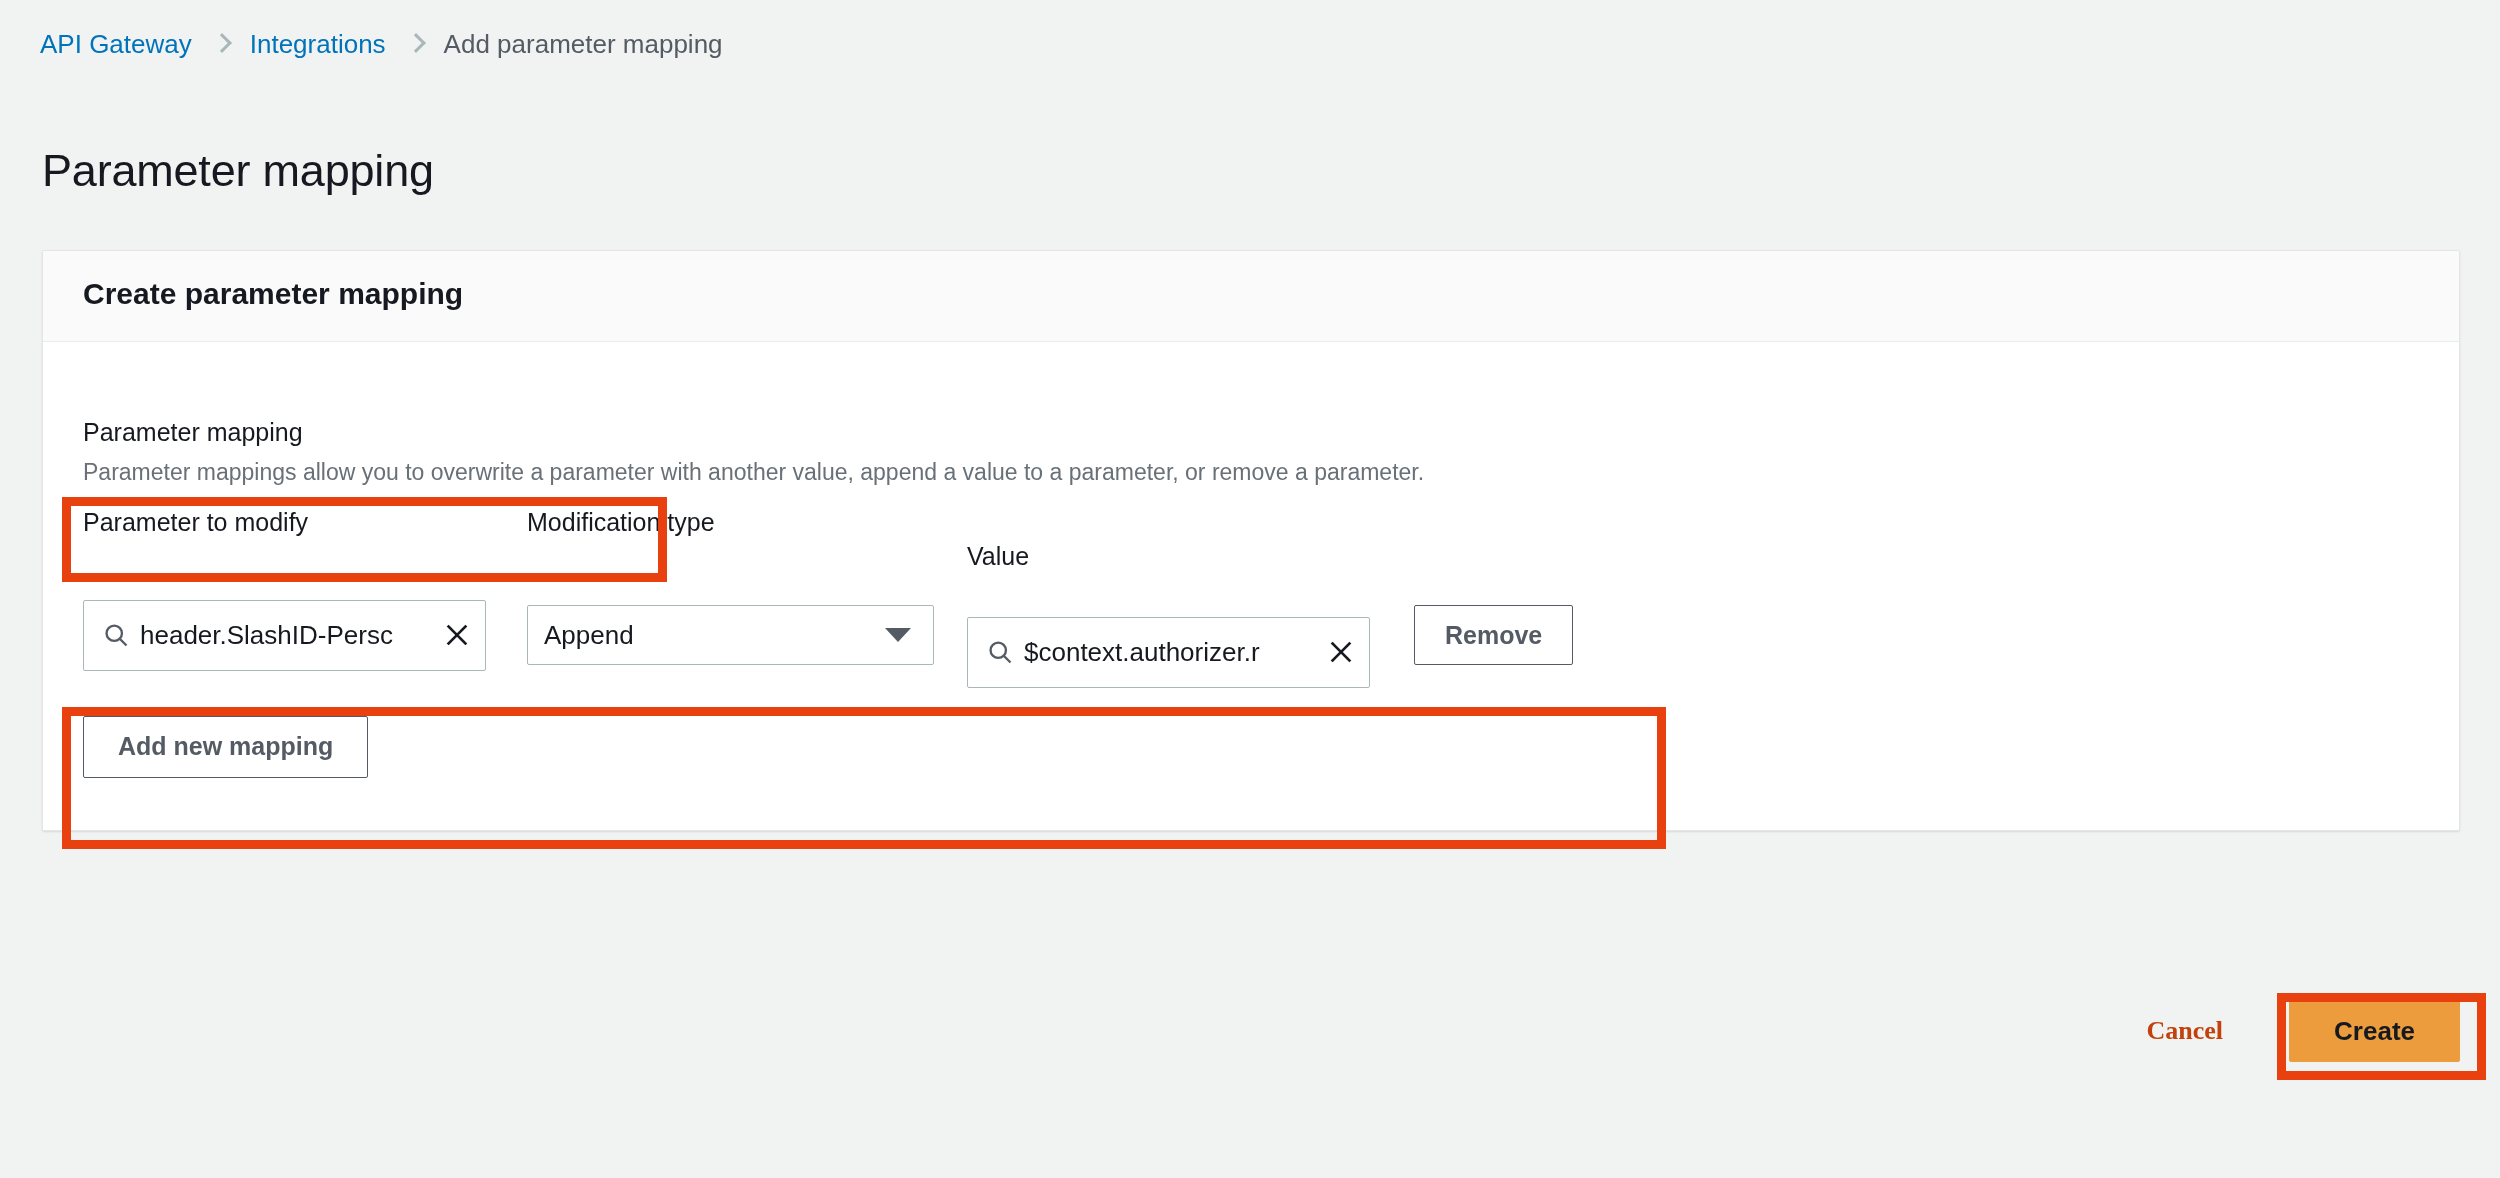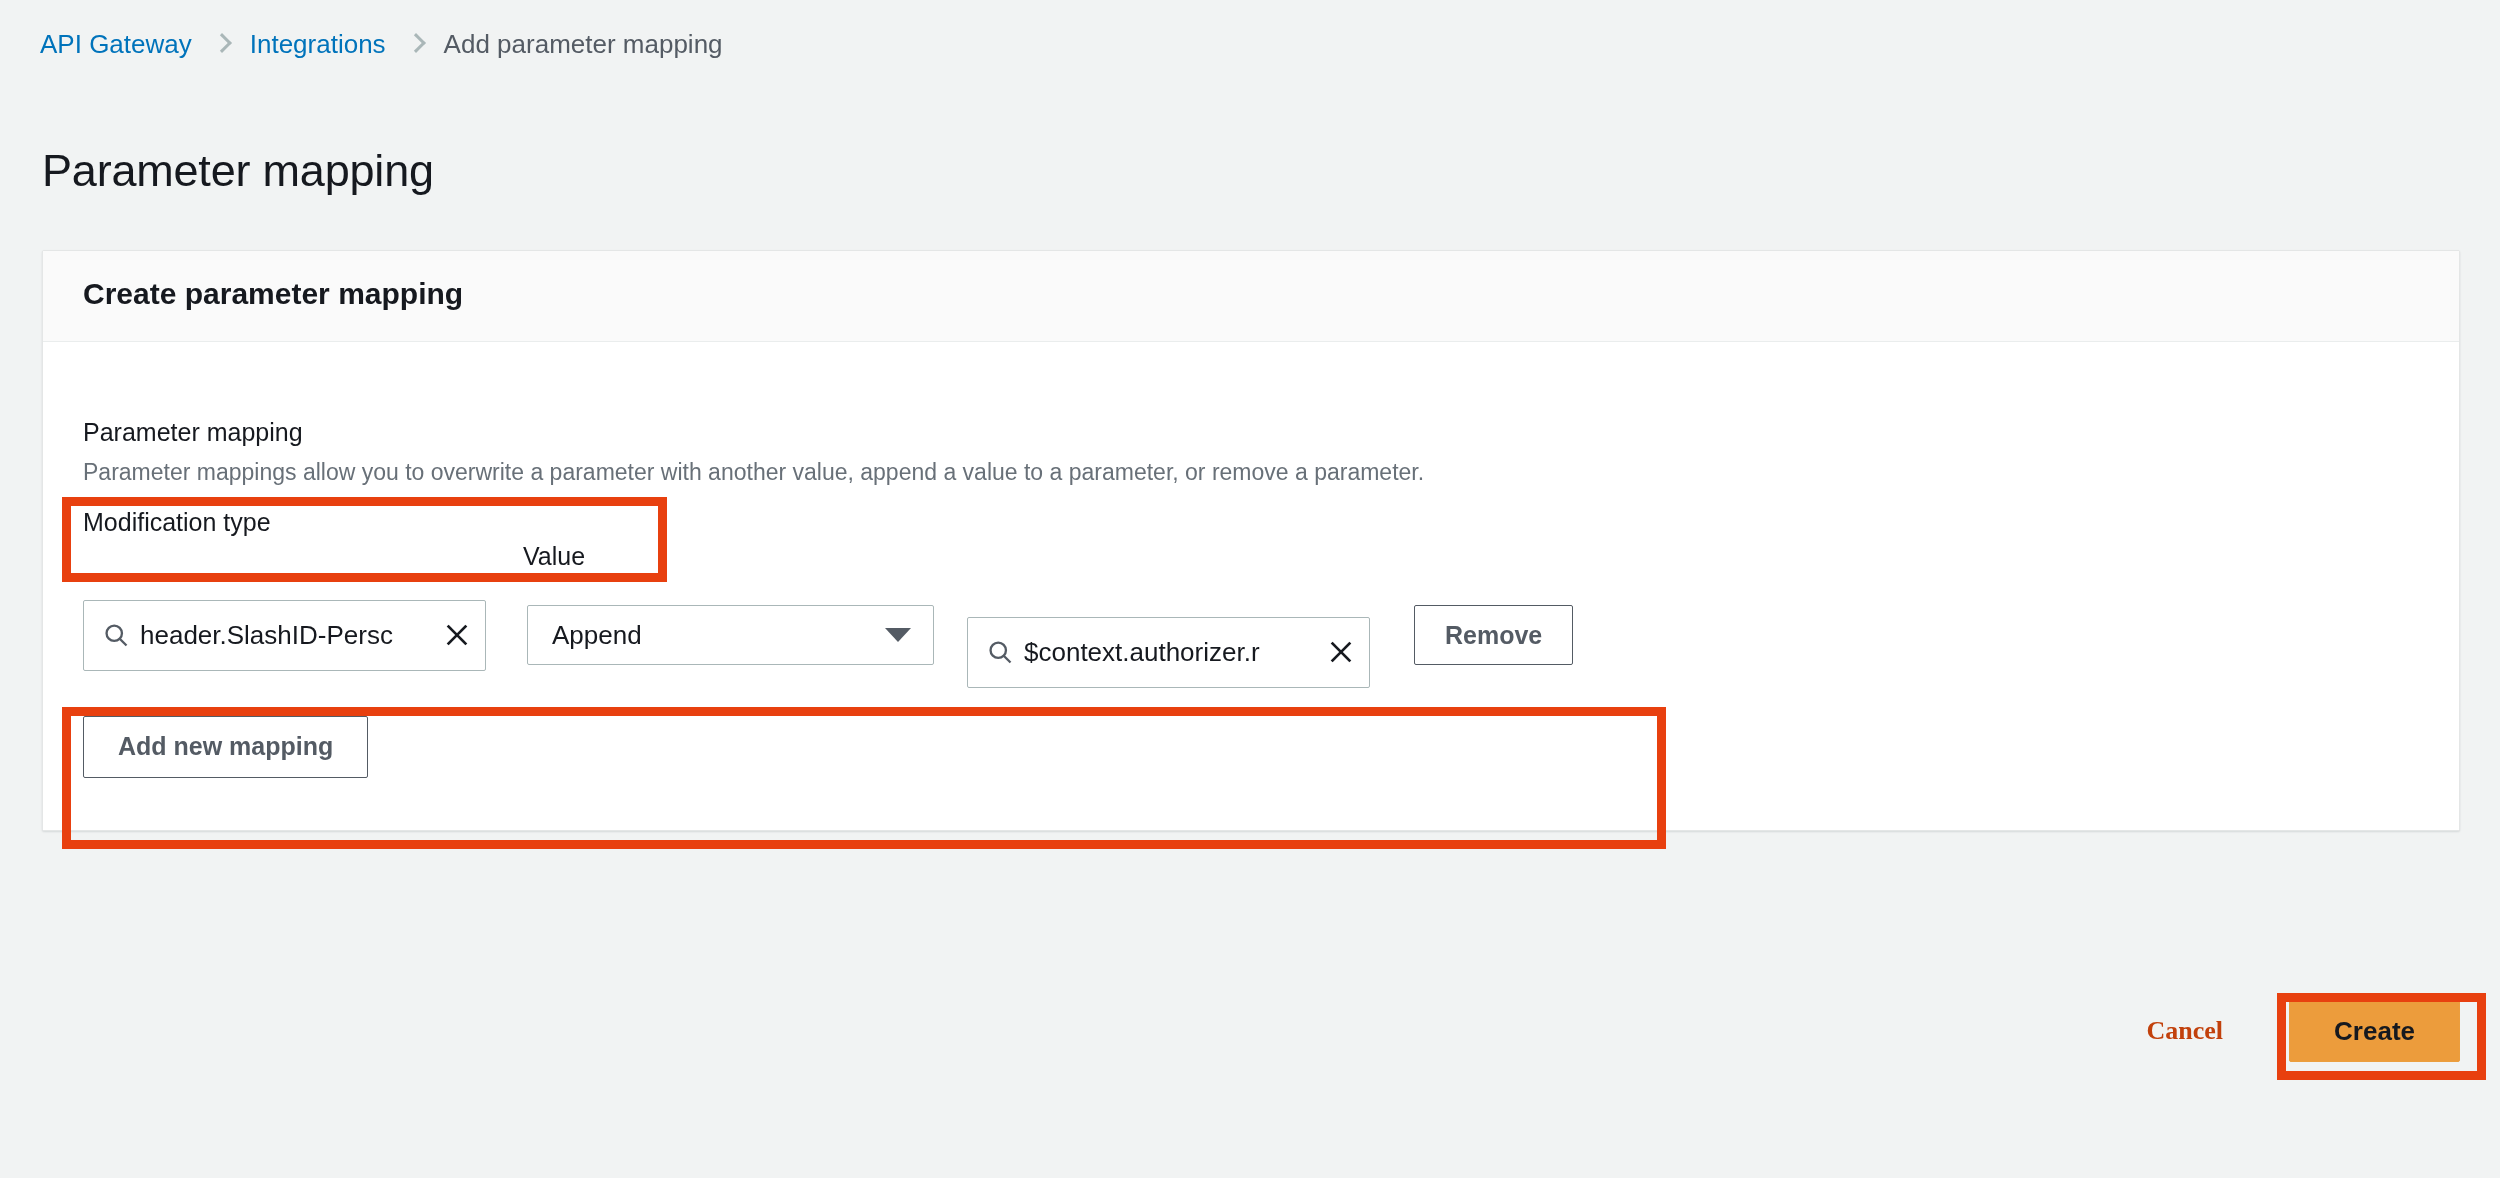--- a/index.html
+++ b/index.html
@@ -179,21 +179,21 @@
 
   .select-sm {
     position: relative;
     width: 407px;
     height: 60px;
     border: 1px solid #aab7b8;
     border-radius: 2px;
     background: #fff;
     display: flex;
     align-items: center;
-    padding: 0 24px;
+    padding: 0 16px;
     cursor: pointer;
   }
   .select-sm .sel-text { font-size: 26px; color: #16191f; }
   .select-sm .caret { right: 22px; }
 
   .btn-normal {
     height: 60px;
     padding: 0 30px;
     border: 1px solid #545b64;
     border-radius: 2px;
@@ -278,20 +278,21 @@
     </div>
 
     <div class="card-body">
 
 
       <div class="mapping-section">
         <div class="field-label">Parameter mapping</div>
         <div class="field-desc">Parameter mappings allow you to overwrite a parameter with another value, append a value to a parameter, or remove a parameter.</div>
 
         <div class="map-head">
+          <div class="col-h col-1">Parameter to modify</div>
           <div class="col-h col-2">Modification type</div>
           <div class="col-h col-3">Value</div>
         </div>
 
         <div class="map-row">
 
           <div class="col-1">
             <div class="search-box">
               <svg class="ic" width="28" height="28" viewBox="0 0 24 24" fill="none">
                 <circle cx="10.5" cy="10.5" r="6.6" stroke="#545b64" stroke-width="2"></circle>

